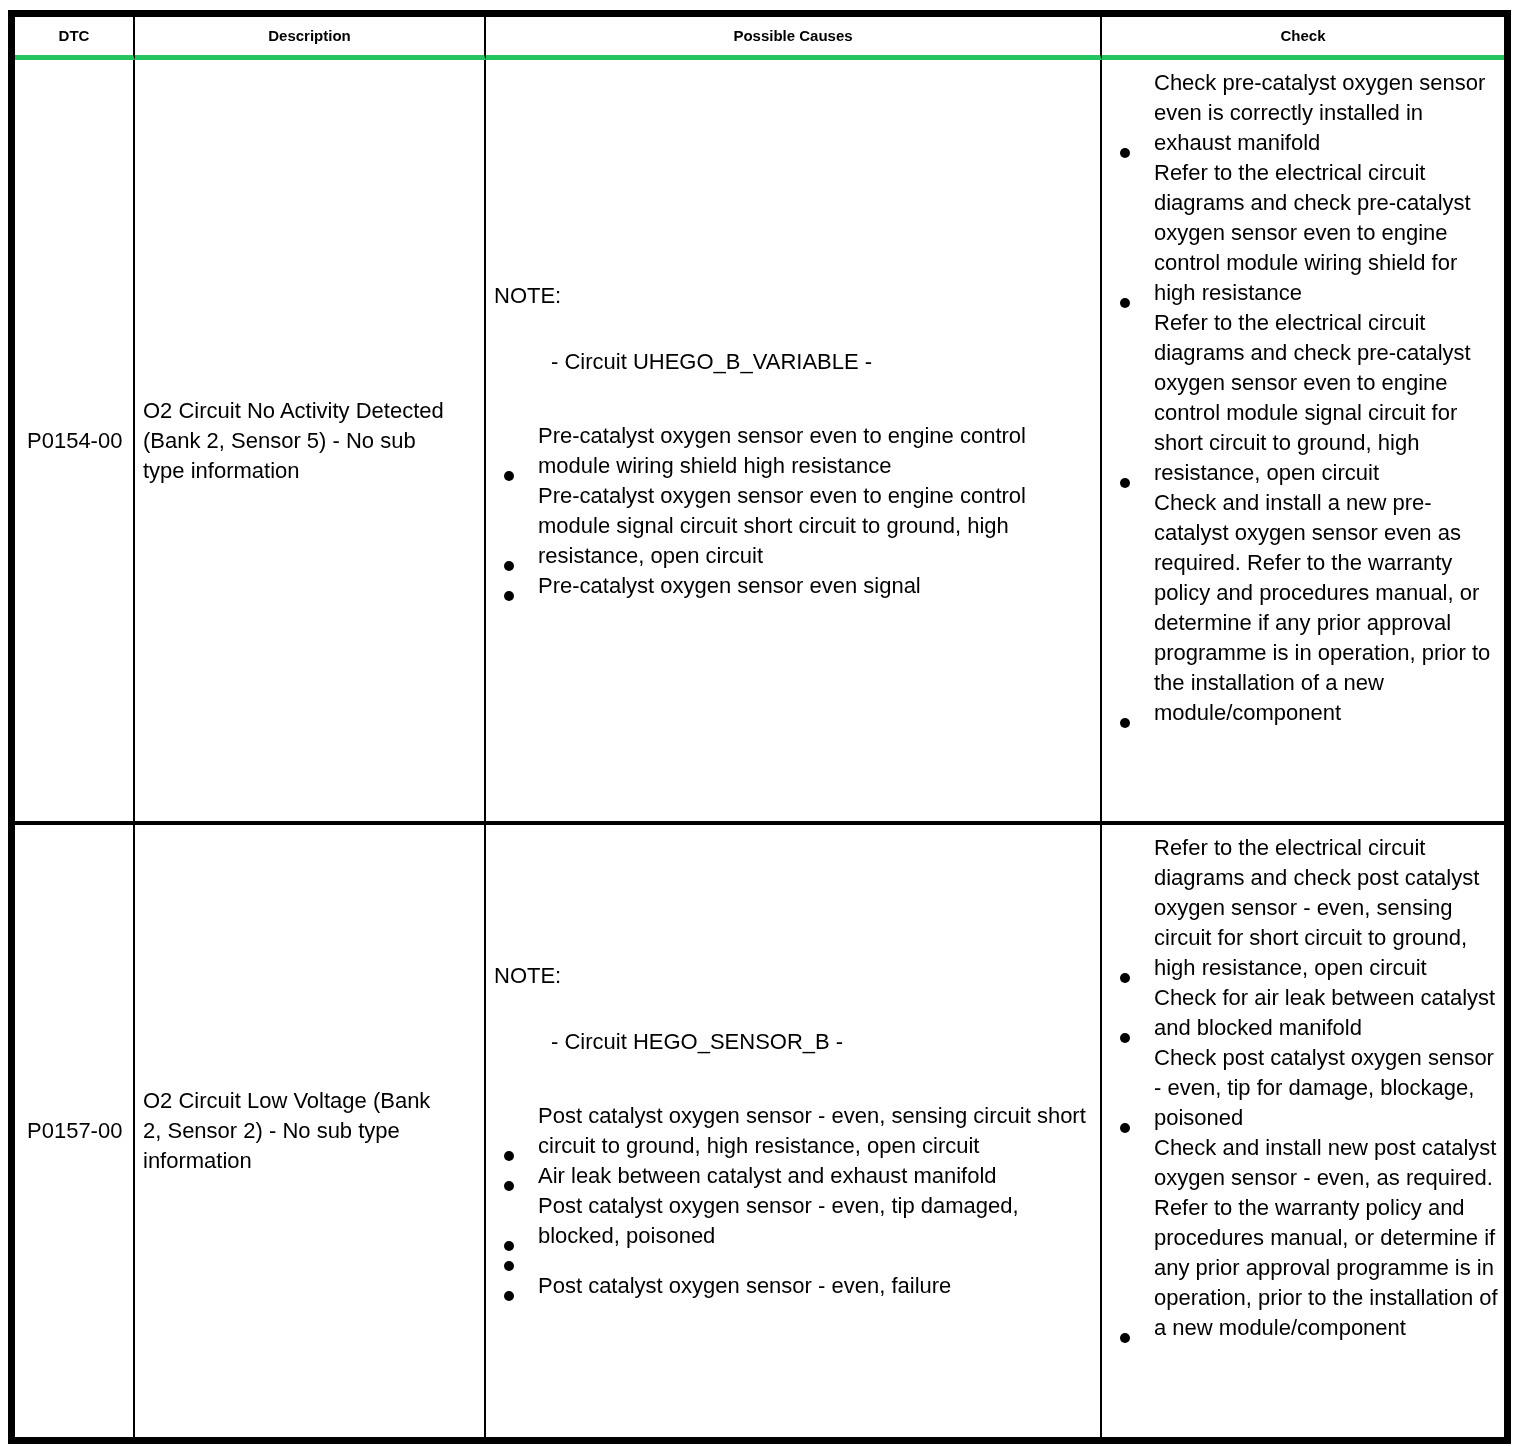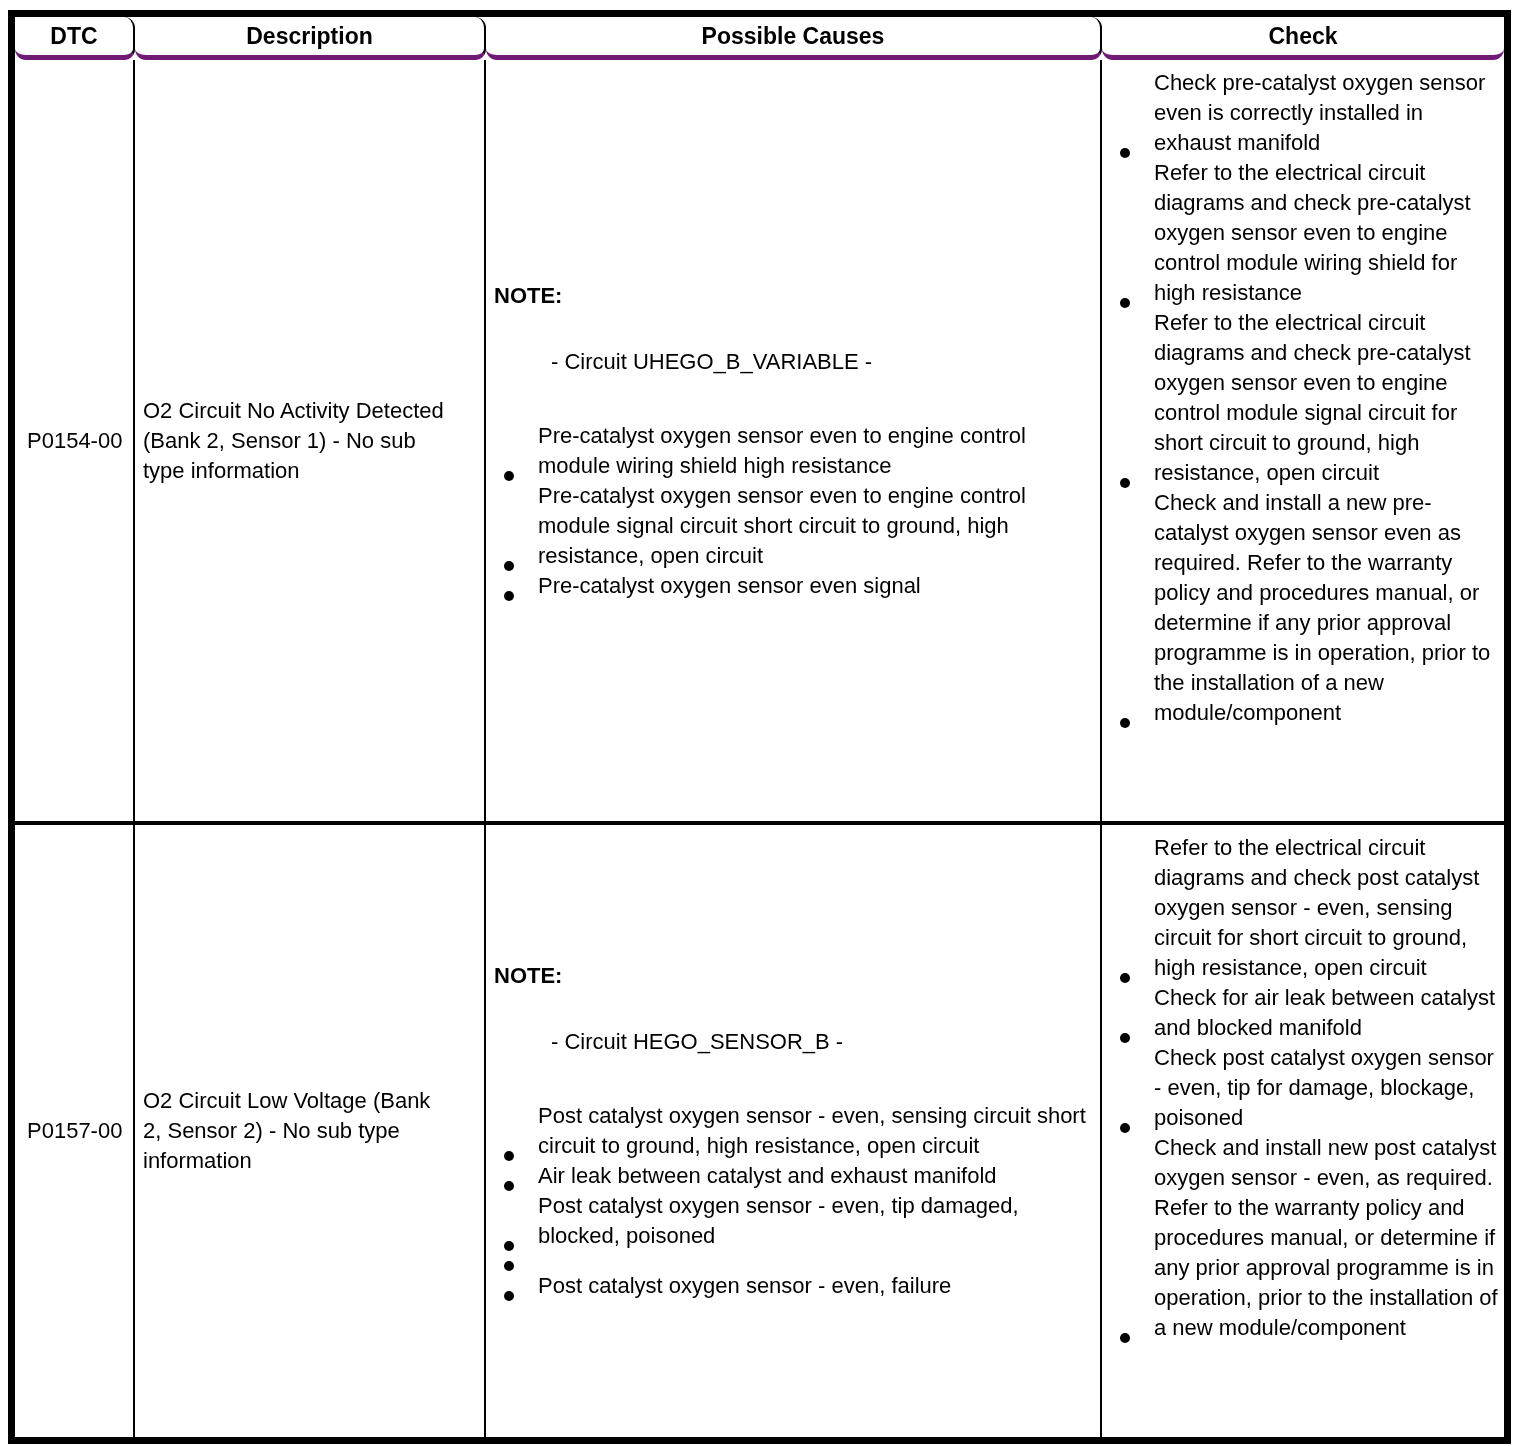--- a/index.html
+++ b/index.html
@@ -16,33 +16,33 @@
     width: 1503px; height: 1434px;
     border: 7px solid #000;
     display: grid;
     grid-template-columns: 120px 351px 616px 1fr;
     grid-template-rows: 43px 765px 1fr;
     background: #fff;
   }
   .cell { border-right: 2px solid #000; font-size: 22px; line-height: 30px; overflow: hidden; }
   .c4 { border-right: none; }
   .hdr {
-    border-bottom: 5px solid #701a75;
+    border-bottom: 5px solid #22c55e;
     font-weight: bold;
-    font-size: 23px;
-    display: flex; align-items: center; justify-content: center; border-radius: 11px;
+    font-size: 15px;
+    display: flex; align-items: center; justify-content: center;
   }
   .r1 { border-bottom: 4px solid #000; }
   .dtc-cell { display: flex; align-items: center; padding-left: 12px; text-align: center; }
   .desc-cell { display: flex; align-items: center; padding: 0 36px 0 8px; }
   .causes-cell {
     display: flex; flex-direction: column; justify-content: center;
     padding: 0 10px 0 8px;
   }
-  .note-label { font-weight: bold; }
+  .note-label { font-weight: normal; }
   .note-circuit { margin: 36px 0 44px 57px; }
   .action-cell { padding: 8px 6px 0 14px; }
   ul.blist { list-style: none; }
   li.bitem { display: flex; align-items: flex-end; padding-left: 10px; }
   .action-cell li.bitem { padding-left: 4px; }
   .dot {
     flex: 0 0 10px; width: 10px; height: 10px;
     border-radius: 50%; background: #000;
     margin-top: 10px;
   }
@@ -53,21 +53,21 @@
 
 <div class="tbl">
 
   <div class="cell hdr c1">DTC</div>
   <div class="cell hdr c2">Description</div>
   <div class="cell hdr c3">Possible Causes</div>
   <div class="cell hdr c4">Check</div>
 
   <div class="cell r1 c1 dtc-cell">P0154-00</div>
   <div class="cell r1 c2 desc-cell">
-    <span>O2 Circuit No Activity Detected (Bank 2, Sensor 1) - No sub type information</span>
+    <span>O2 Circuit No Activity Detected (Bank 2, Sensor 5) - No sub type information</span>
   </div>
   <div class="cell r1 c3 causes-cell">
     <div class="note-label">NOTE:</div>
     <div class="note-circuit">- Circuit UHEGO_B_VARIABLE -</div>
     <ul class="blist">
       <li class="bitem">
           <span class="dot"></span>
           <span class="btext">Pre-catalyst oxygen sensor even to engine control module wiring shield high resistance</span>
         </li>
       <li class="bitem">

